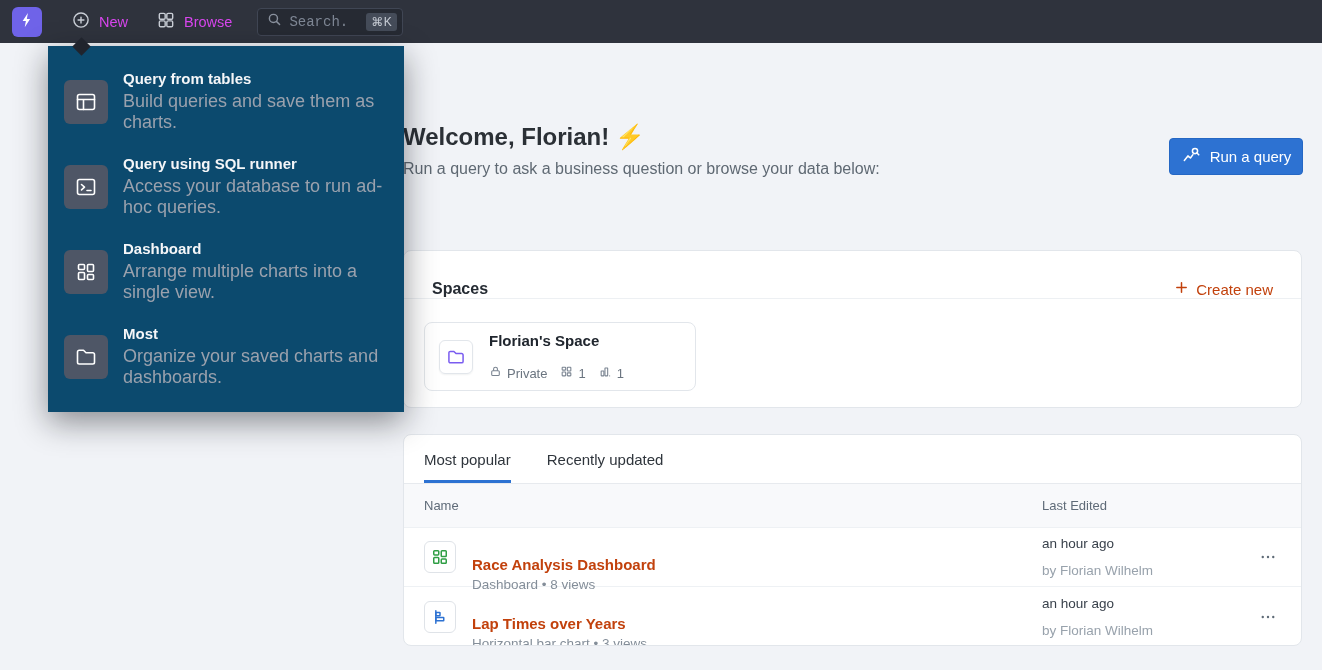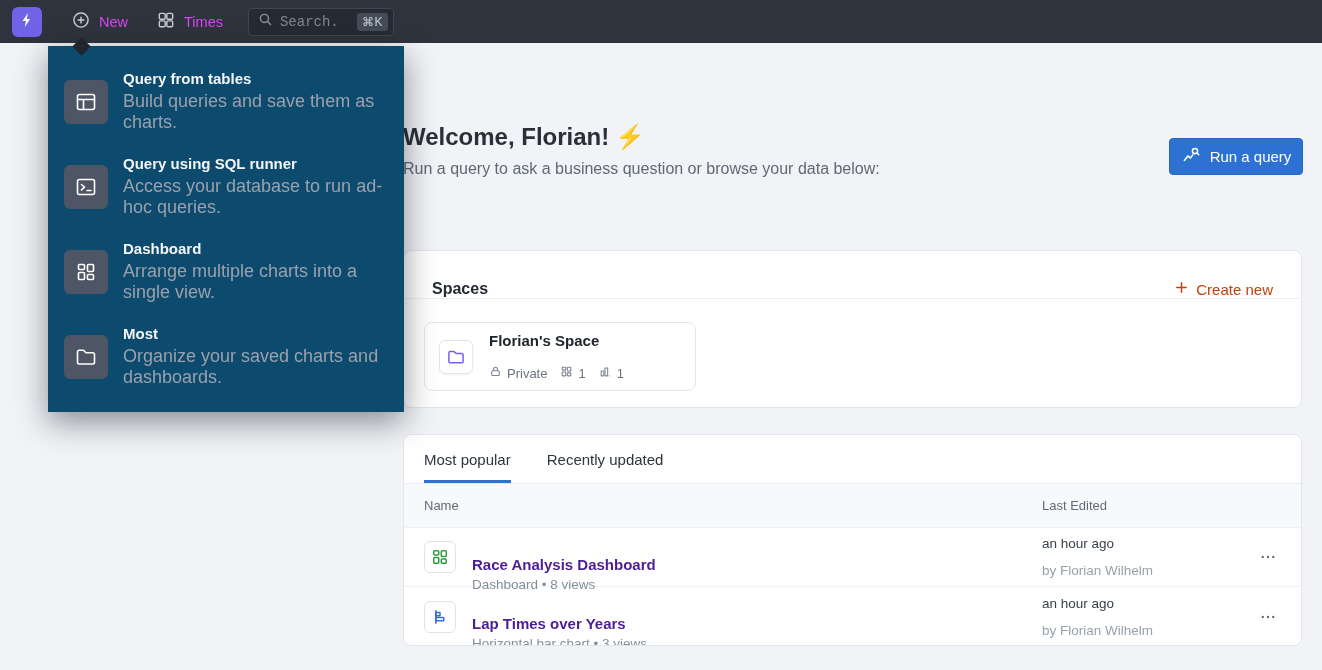--- a/index.html
+++ b/index.html
@@ -76,21 +76,21 @@
            color:#5F6B78; border-bottom:1px solid #EEF1F4; }
   .col-name { flex:1; padding-left:20px; }
   .col-edited { width:259px; }
   .trow { height:59px; display:flex; align-items:center; border-bottom:1px solid #EEF1F4; cursor:pointer; }
   .trow:last-child { border-bottom:none; }
   .row-main { flex:1; display:flex; align-items:center; gap:16px; padding-left:20px; }
   .row-icon-box { width:32px; height:32px; border:1px solid #DFE3E8; border-radius:6px;
                   display:flex; align-items:center; justify-content:center; flex:0 0 32px; }
   .icon-green { color:#2F9E44; }
   .icon-blue { color:#2D72D2; }
-  .row-title { font-size:15px; font-weight:700; color:#4c1d95; margin-bottom:4px;margin-top:33px; }
+  .row-title { font-size:15px; font-weight:700; color:#c2410c; margin-bottom:4px;margin-top:33px; }
   .row-sub { font-size:13.5px; color:#848E99; }
   .row-edited { width:259px; display:flex; align-items:center; padding-right:20px; }
   .edited-text { flex:1; }
   .edited-time { font-size:13.5px; color:#39414B; margin-bottom:3px; }
   .edited-by { font-size:13.5px; color:#98A2AC;margin-top:12px; }
   .kebab { width:26px; height:26px; display:flex; align-items:center; justify-content:center;
            color:#5F6B77; cursor:pointer; border-radius:4px; }
 </style>
 </head>
 <body>
@@ -116,21 +116,21 @@
     </div>
     <div class="nav-btn" style="margin-left:10px;">
       <span>
         <svg width="20" height="20" viewBox="0 0 24 24" fill="none" stroke="currentColor" stroke-width="1.7">
             <rect x="4" y="4" width="7" height="7" rx="1.5"></rect>
             <rect x="13" y="4" width="7" height="7" rx="1.5"></rect>
             <rect x="4" y="13" width="7" height="7" rx="1.5"></rect>
             <rect x="13" y="13" width="7" height="7" rx="1.5"></rect>
           </svg>
       </span>
-      <span>Times</span>
+      <span>Browse</span>
     </div>
     <div class="search-box">
       <span>
         <svg width="17" height="17" viewBox="0 0 24 24" fill="none" stroke="currentColor" stroke-width="2" stroke-linecap="round">
             <circle cx="10.5" cy="10.5" r="5.7"></circle>
             <path d="M15 15l4.2 4.2"></path>
           </svg>
       </span>
       <input type="text" placeholder="Search..." style="">
       <span class="kbd">⌘K</span>

